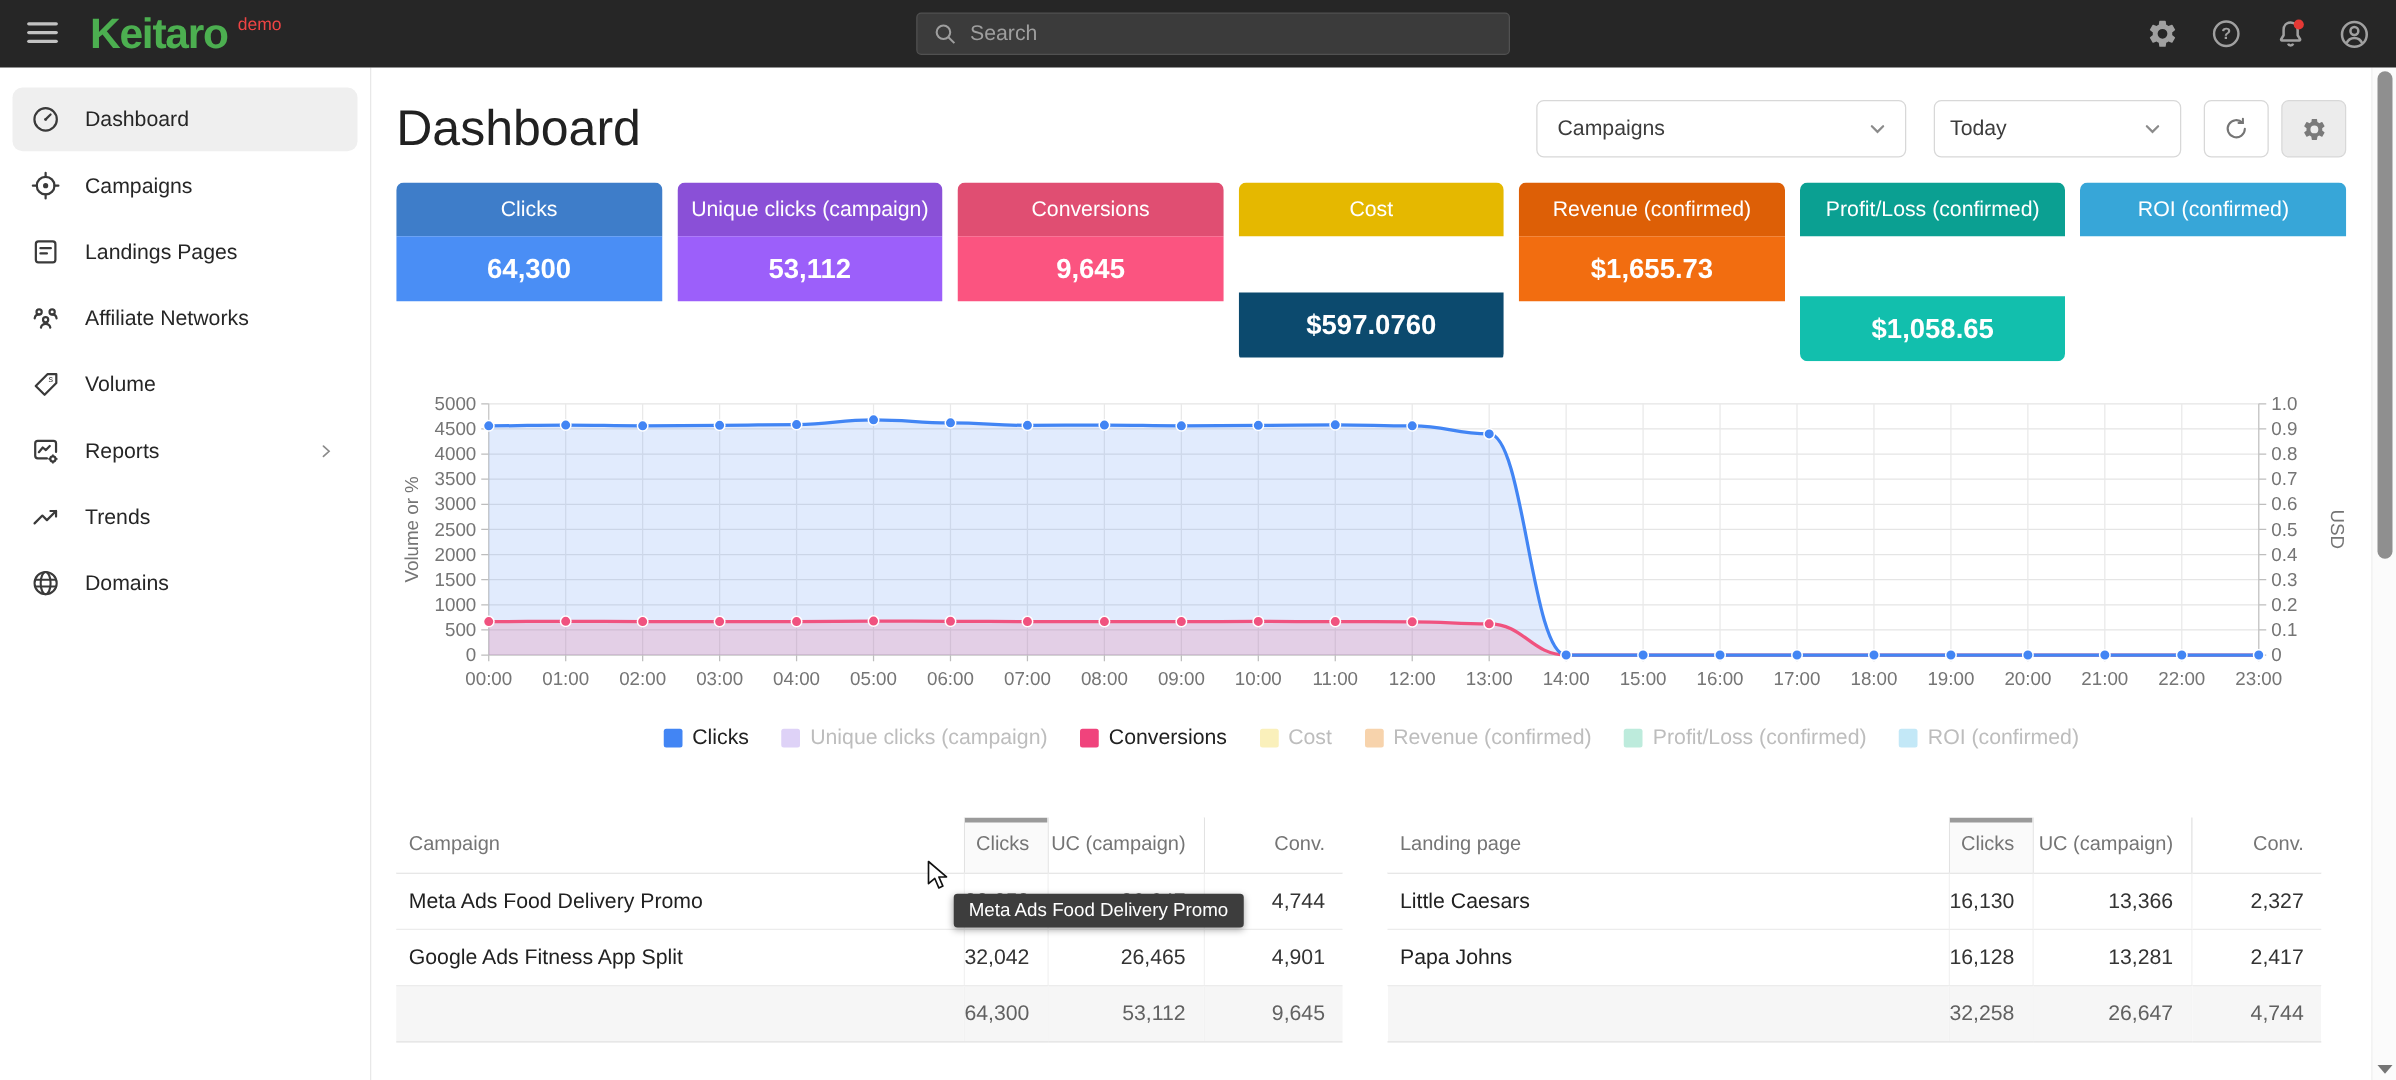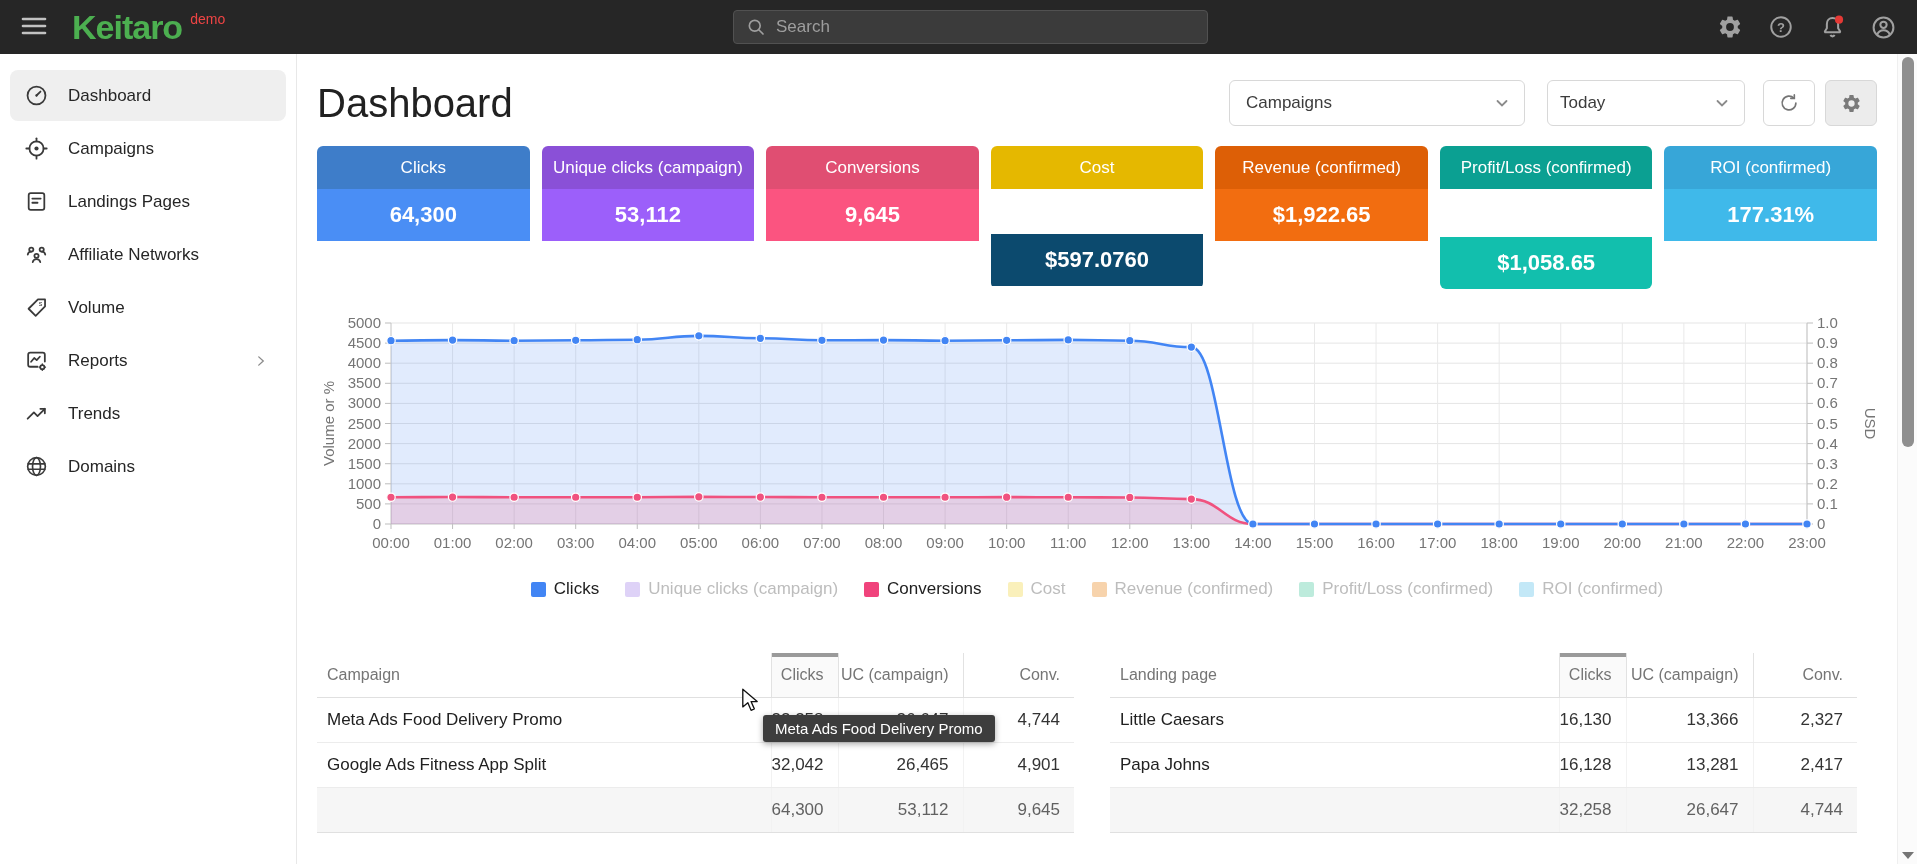--- a/index.html
+++ b/index.html
@@ -295,29 +295,28 @@
       <div class="card">
         <div class="card-h" style="background: rgb(224, 78, 114);">Conversions</div>
         <div class="card-v" style="background: rgb(251, 84, 128);">9,645</div>
       </div>
       <div class="card">
         <div class="card-h" style="background: rgb(229, 184, 0);">Cost</div>
         <div class="card-v" style="background: #0c4a6e; margin-top: 45px;">$597.0760</div>
       </div>
       <div class="card">
         <div class="card-h" style="background: rgb(221, 95, 6);">Revenue (confirmed)</div>
-        <div class="card-v" style="background: rgb(242, 109, 16);">$1,922.65</div>
+        <div class="card-v" style="background: rgb(242, 109, 16);">$1,655.73</div>
       </div>
       <div class="card">
         <div class="card-h" style="background: rgb(11, 160, 146);">Profit/Loss (confirmed)</div>
         <div class="card-v" style="background: rgb(18, 191, 173); margin-top: 48px;">$1,058.65</div>
       </div>
       <div class="card">
         <div class="card-h" style="background: rgb(55, 166, 216);">ROI (confirmed)</div>
-        <div class="card-v" style="background: rgb(63, 185, 234);">177.31%</div>
       </div>
     </div>
 
   <div class="chart-wrap">
     <svg id="chart-svg" width="1560" height="250">
         <line x1="68" y1="211" x2="74" y2="211" stroke="#bdbdbd" stroke-width="1"></line>
         <text x="64" y="216" text-anchor="end" font-size="15" fill="#757575">0</text>
         <line x1="74" y1="190.9" x2="1490" y2="190.9" stroke="#e5e5e5" stroke-width="1"></line>
         <line x1="68" y1="190.9" x2="74" y2="190.9" stroke="#bdbdbd" stroke-width="1"></line>
         <text x="64" y="195.9" text-anchor="end" font-size="15" fill="#757575">500</text>

